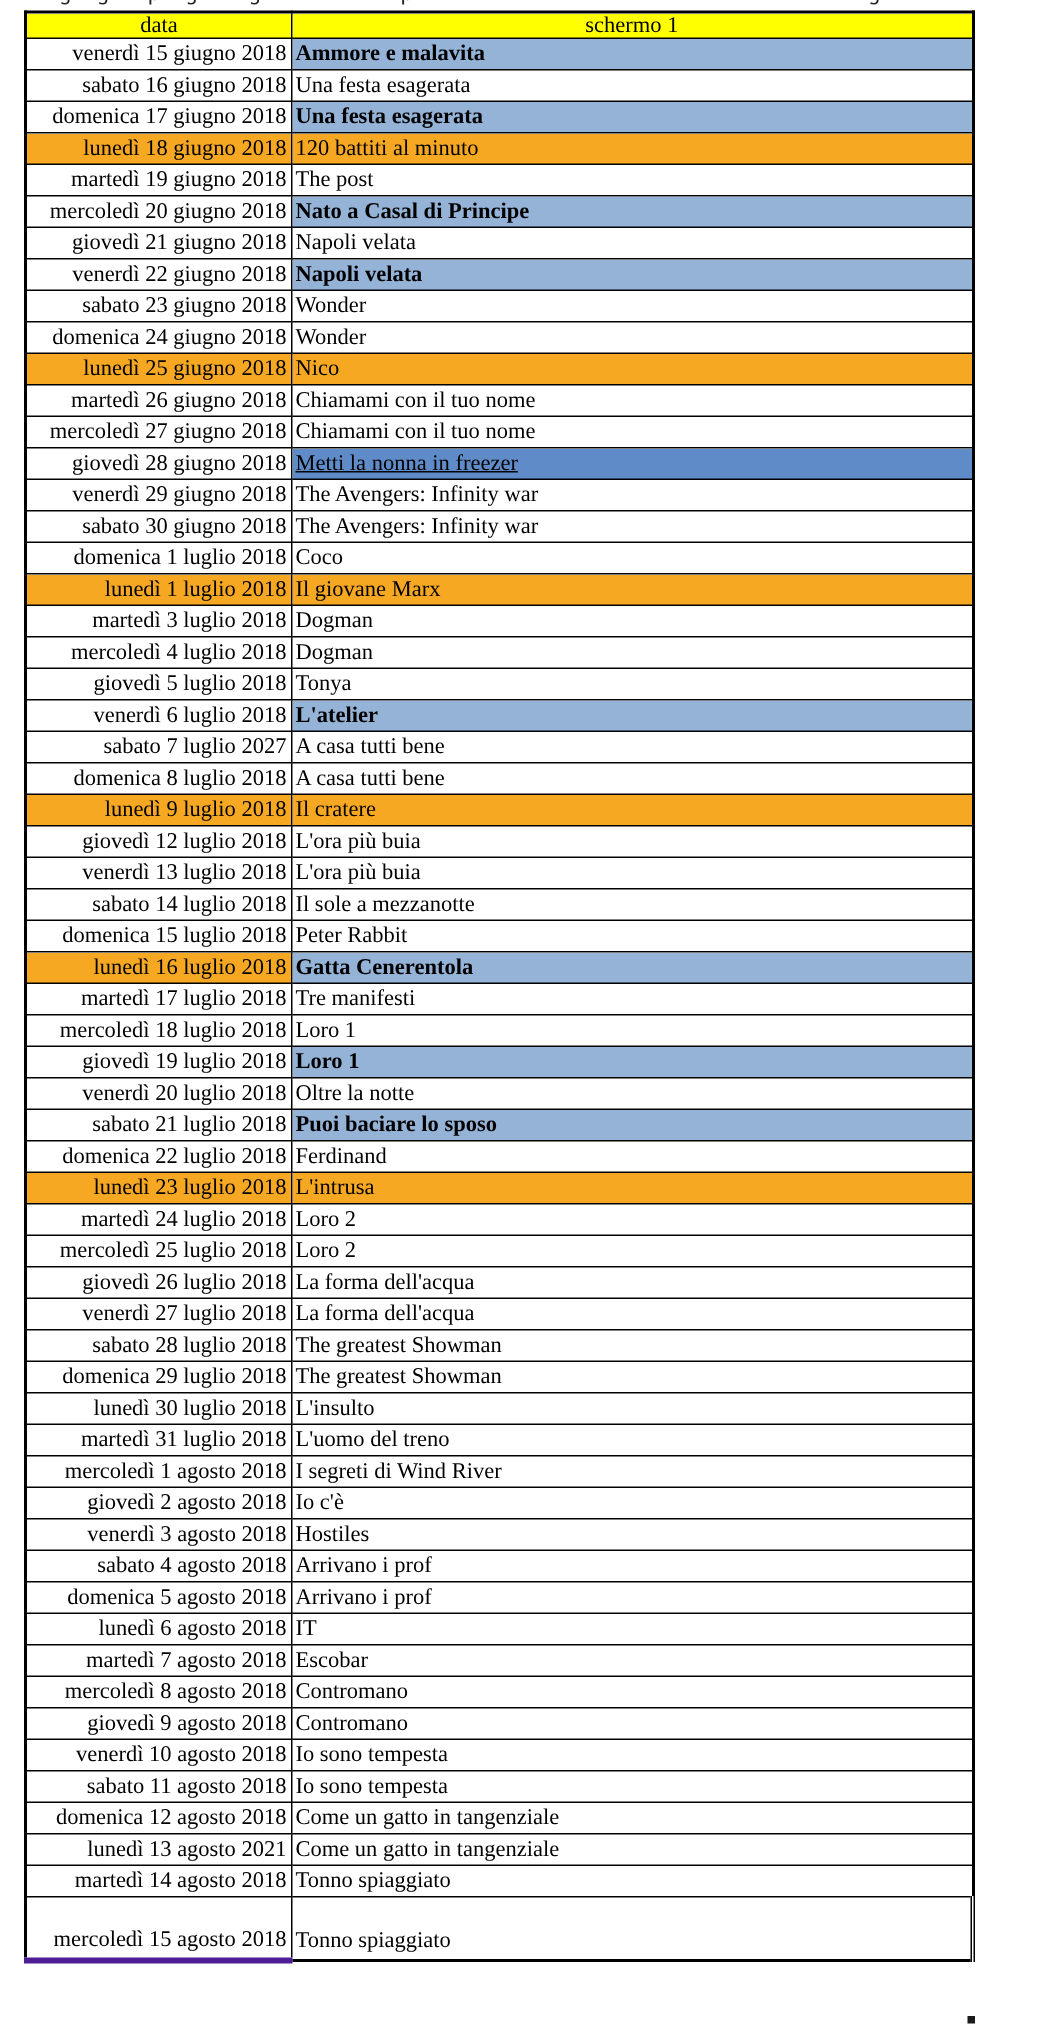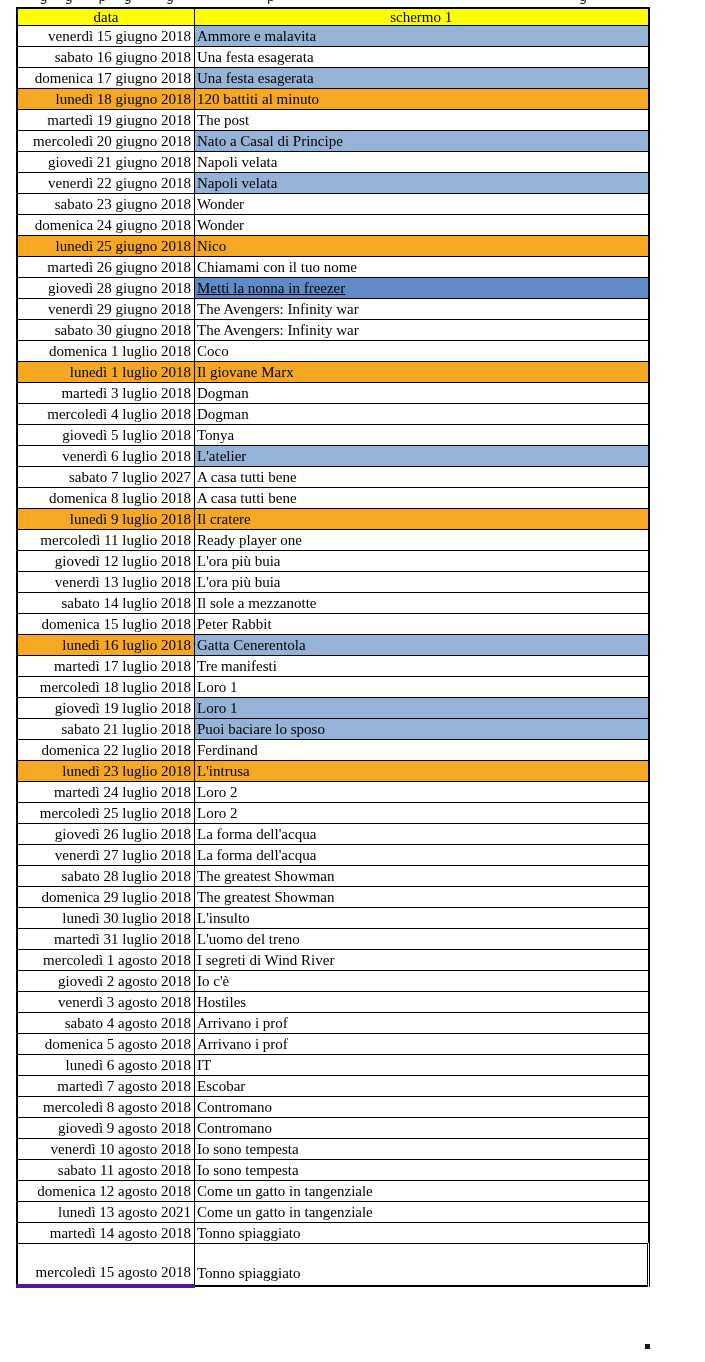--- a/index.html
+++ b/index.html
@@ -30,21 +30,21 @@
     font-weight:normal;
   }
   thead th{
     background:var(--header-bg,#FFFF00);
     text-align:center;height:16px;line-height:16px;
   }
   th.col-date, td.date-cell{width:172px;}
   td.date-cell{text-align:right;padding-right:3px;}
   td.title-cell{text-align:left;padding-left:2px;}
   .bg-white{background:#ffffff;}
-  .bg-lightblue{background:var(--lb,#95B3D7);}
+  .bg-lightblue{background:var(--lb,#95B3D7);font-weight:bold;}
   .bg-mediumblue{background:var(--mb,#5F8CC8);text-decoration:underline;}
   .bg-orange{background:var(--or,#F7A823);}
   tr.tall td{
     height:39px;vertical-align:bottom;line-height:22px;padding-bottom:1px;
   }
   tr.tall td.title-cell{
     border-right:3px double #000;border-bottom:2px solid #000;
   }
   tr.tall td.date-cell{border-bottom:4px solid #4c1d95;}
   .fill-handle{
@@ -110,20 +110,24 @@
         </tr>
         <tr>
           <td class="date-cell bg-orange">lunedì 25 giugno 2018</td>
           <td class="title-cell bg-orange">Nico</td>
         </tr>
         <tr>
           <td class="date-cell bg-white">martedì 26 giugno 2018</td>
           <td class="title-cell bg-white">Chiamami con il tuo nome</td>
         </tr>
         <tr>
+          <td class="date-cell bg-white">mercoledì 27 giugno 2018</td>
+          <td class="title-cell bg-white">Chiamami con il tuo nome</td>
+        </tr>
+        <tr>
           <td class="date-cell bg-white">giovedì 28 giugno 2018</td>
           <td class="title-cell bg-mediumblue">Metti la nonna in freezer</td>
         </tr>
         <tr>
           <td class="date-cell bg-white">venerdì 29 giugno 2018</td>
           <td class="title-cell bg-white">The Avengers: Infinity war</td>
         </tr>
         <tr>
           <td class="date-cell bg-white">sabato 30 giugno 2018</td>
           <td class="title-cell bg-white">The Avengers: Infinity war</td>
@@ -158,24 +162,20 @@
         </tr>
         <tr>
           <td class="date-cell bg-white">domenica 8 luglio 2018</td>
           <td class="title-cell bg-white">A casa tutti bene</td>
         </tr>
         <tr>
           <td class="date-cell bg-orange">lunedì 9 luglio 2018</td>
           <td class="title-cell bg-orange">Il cratere</td>
         </tr>
         <tr>
-          <td class="date-cell bg-white">mercoledì 11 luglio 2018</td>
-          <td class="title-cell bg-white">Ready player one</td>
-        </tr>
-        <tr>
           <td class="date-cell bg-white">giovedì 12 luglio 2018</td>
           <td class="title-cell bg-white">L'ora più buia</td>
         </tr>
         <tr>
           <td class="date-cell bg-white">venerdì 13 luglio 2018</td>
           <td class="title-cell bg-white">L'ora più buia</td>
         </tr>
         <tr>
           <td class="date-cell bg-white">sabato 14 luglio 2018</td>
           <td class="title-cell bg-white">Il sole a mezzanotte</td>
@@ -192,20 +192,24 @@
           <td class="date-cell bg-white">martedì 17 luglio 2018</td>
           <td class="title-cell bg-white">Tre manifesti</td>
         </tr>
         <tr>
           <td class="date-cell bg-white">mercoledì 18 luglio 2018</td>
           <td class="title-cell bg-white">Loro 1</td>
         </tr>
         <tr>
           <td class="date-cell bg-white">giovedì 19 luglio 2018</td>
           <td class="title-cell bg-lightblue">Loro 1</td>
+        </tr>
+        <tr>
+          <td class="date-cell bg-white">venerdì 20 luglio 2018</td>
+          <td class="title-cell bg-white">Oltre la notte</td>
         </tr>
         <tr>
           <td class="date-cell bg-white">sabato 21 luglio 2018</td>
           <td class="title-cell bg-lightblue">Puoi baciare lo sposo</td>
         </tr>
         <tr>
           <td class="date-cell bg-white">domenica 22 luglio 2018</td>
           <td class="title-cell bg-white">Ferdinand</td>
         </tr>
         <tr>

